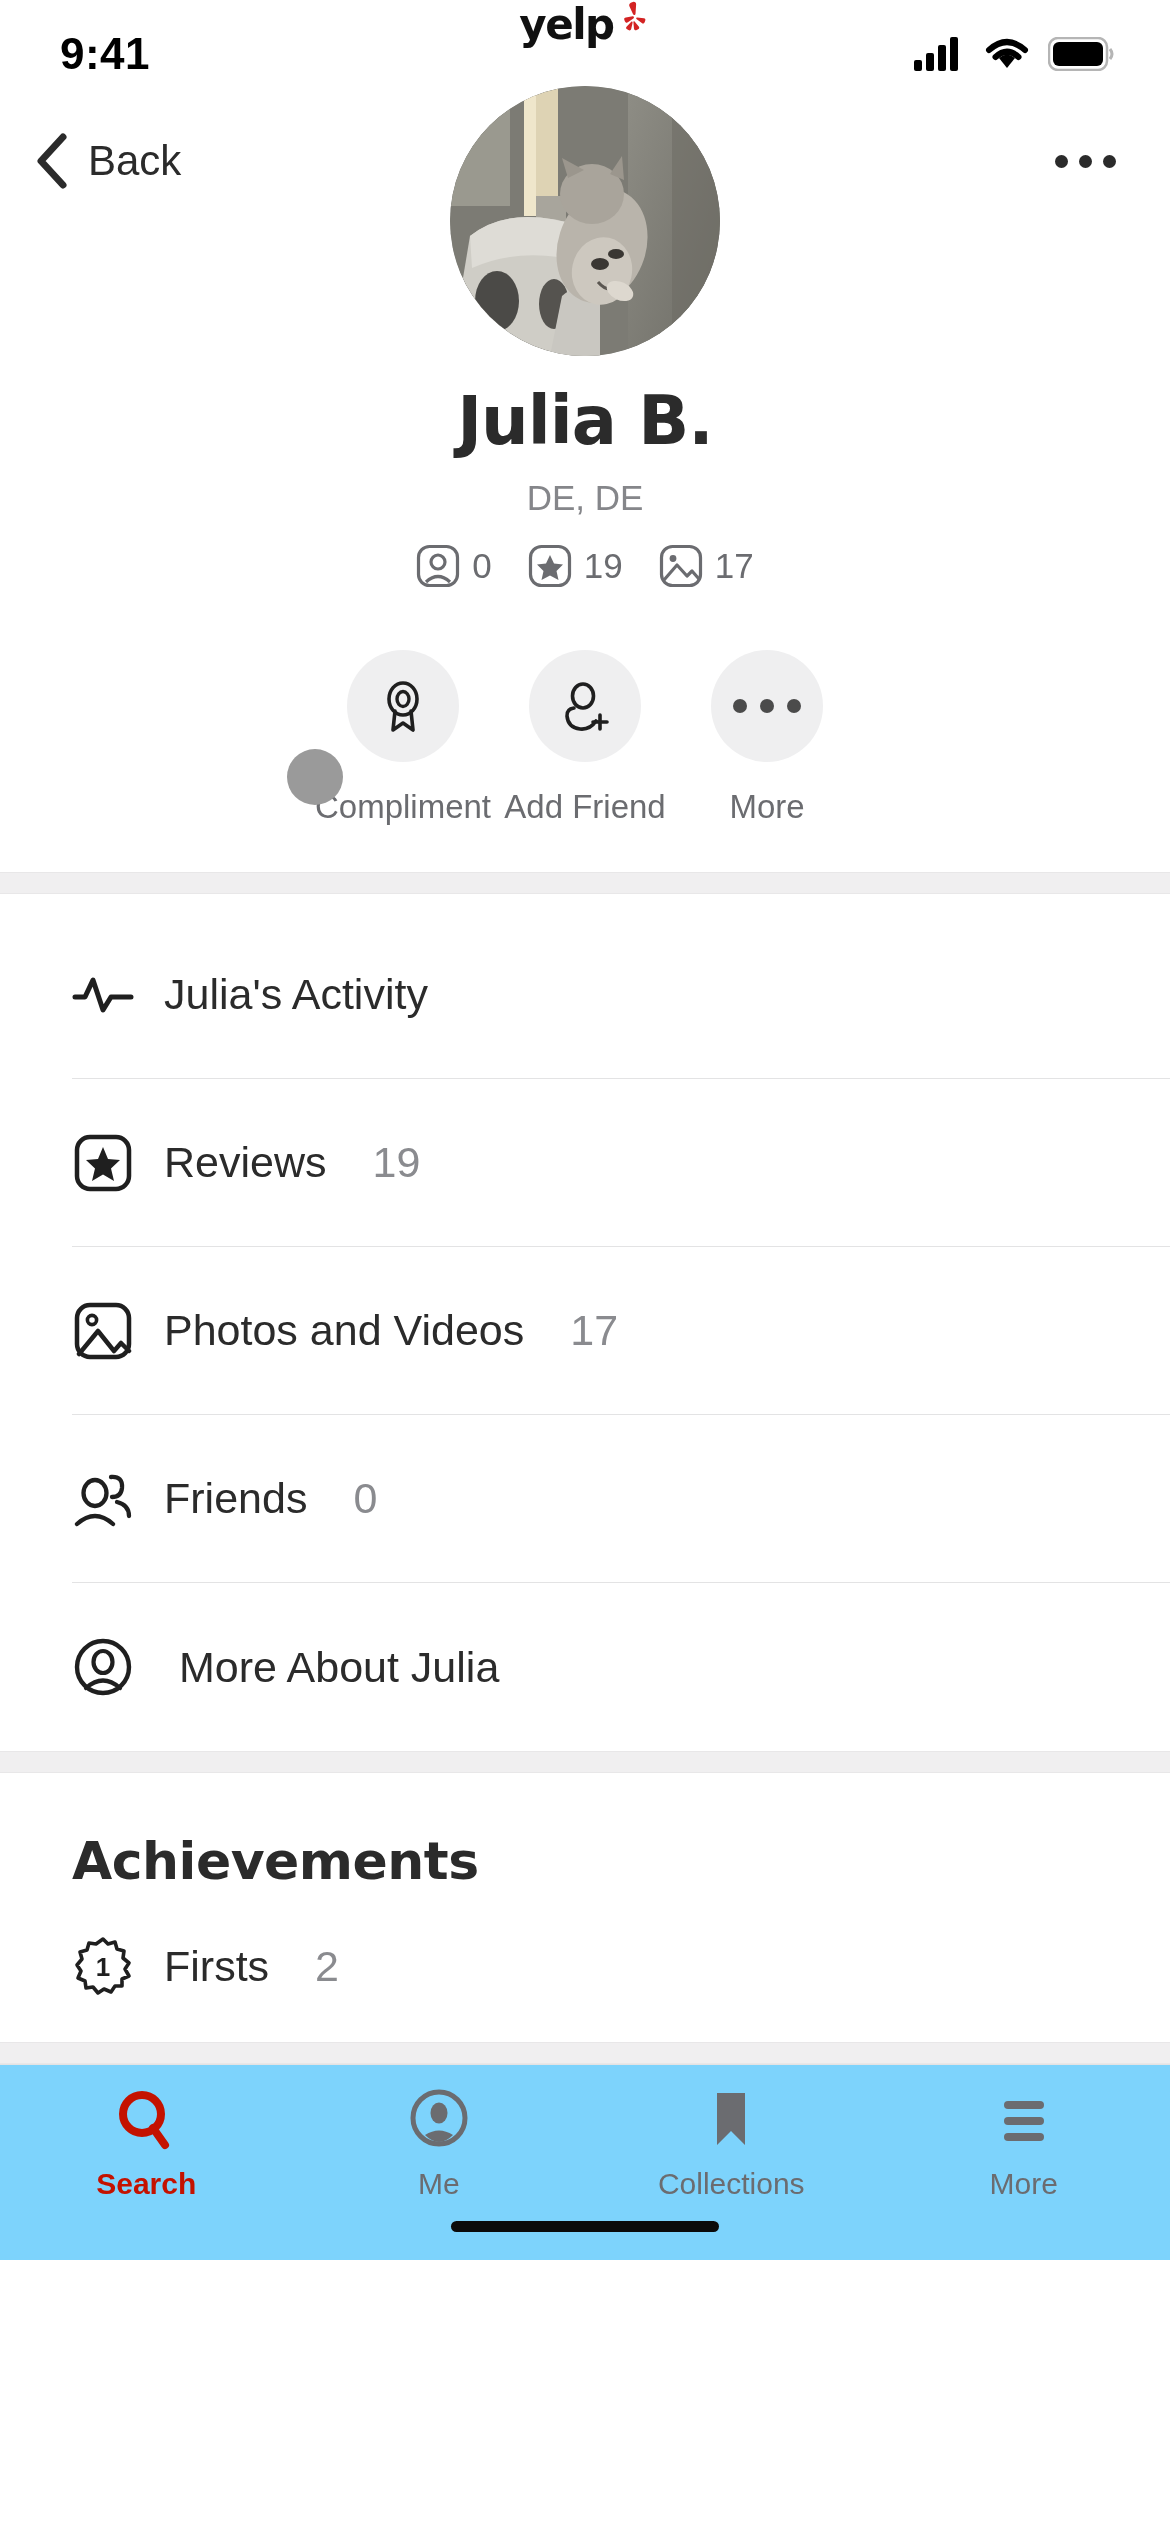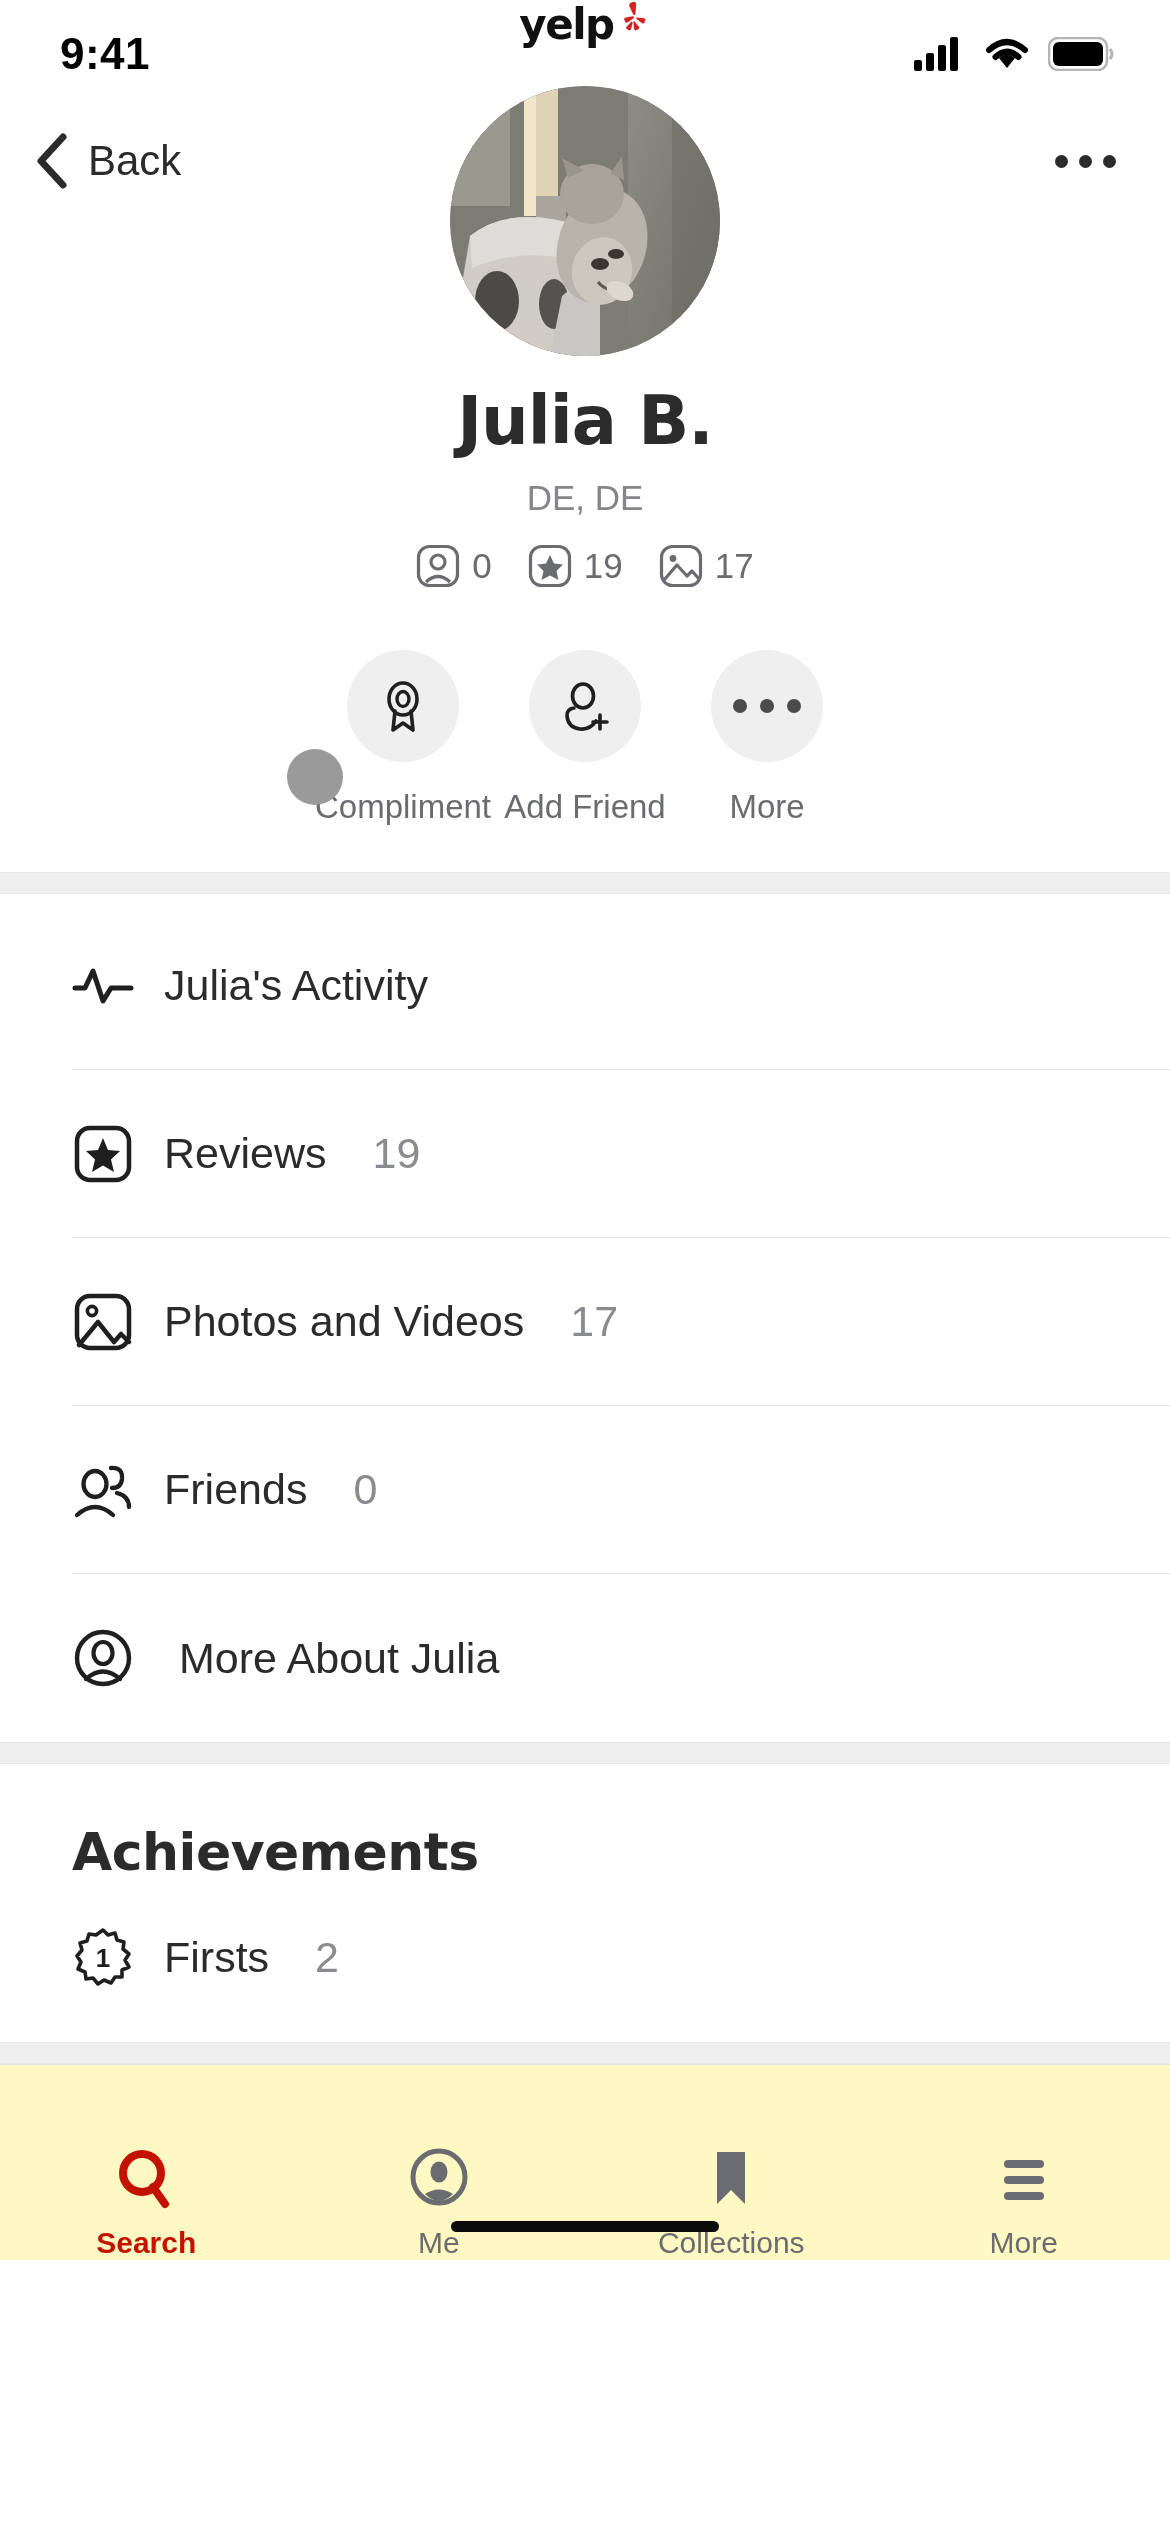--- a/index.html
+++ b/index.html
@@ -56,41 +56,41 @@
   .action-circle { width:112px; height:112px; border-radius:50%; background:#efeff0;
       display:flex; align-items:center; justify-content:center; }
   .action-label { font-size:33px; color:#6b6c70; margin-top:26px; }
   .more-dots { display:flex; gap:13px; }
   .more-dots i { width:14px; height:14px; border-radius:50%; background:#4b4b4b; display:block; }
 
   
   .band { flex:0 0 22px; background:#f0eff0; border-top:1px solid #e8e7e8; border-bottom:1px solid #e8e7e8; }
 
   
-  .list { background:#fff; padding:8px 0 0 72px; }
+  .list { background:#fff; padding:17px 0 0 72px; }
   .row {
     height:168px; display:flex; align-items:center; gap:30px;
     border-bottom:1px solid #e3e3e4; padding-right:72px; cursor:pointer;
   }
   .row:last-child { border-bottom:none;gap:45px; }
   .row-icon { width:62px; height:62px; display:flex; align-items:center; justify-content:center; flex:0 0 62px; }
   .row-label { font-size:43px; color:#2b2b2b; }
   .row-count { font-size:43px; color:#8a8b8f; margin-left:16px; }
 
   
   .achievements { background:#fff; padding:58px 0 0 72px; }
   .ach-title { font-size:52px; font-weight:700; color:#2b2b2b; letter-spacing:-0.5px; font-family:"DejaVu Sans", sans-serif; }
   .ach-row { height:150px; display:flex; align-items:center; gap:30px; cursor:pointer; }
 
   .spacer { flex:1 1 auto; background:#fff; }
 
   
   .tabbar {
-    flex:0 0 196px; display:flex; align-items:flex-end;
-    border-top:1px solid #e3e3e4; background:#fef9c3; padding-top:22px;
+    flex:0 0 196px; display:flex; align-items:flex-start;
+    border-top:1px solid #e3e3e4; background:#7dd3fc; padding-top:22px;
   }
   .tab { flex:1; display:flex; flex-direction:column; align-items:center; gap:14px; cursor:pointer; }
   .tab-label { font-size:30px; color:#6b6c70; }
   .tab.active .tab-label { color:#c41200; font-weight:700; }
   .home-indicator { position:absolute; left:50%; transform:translateX(-50%);
     bottom:28px; width:268px; height:11px; border-radius:6px; background:#0b0b0b; }
 
   
   .cursor { position:absolute; width:56px; height:56px; border-radius:50%;
     background:#9a9a9a; left:287px; top:749px; z-index:20; }

